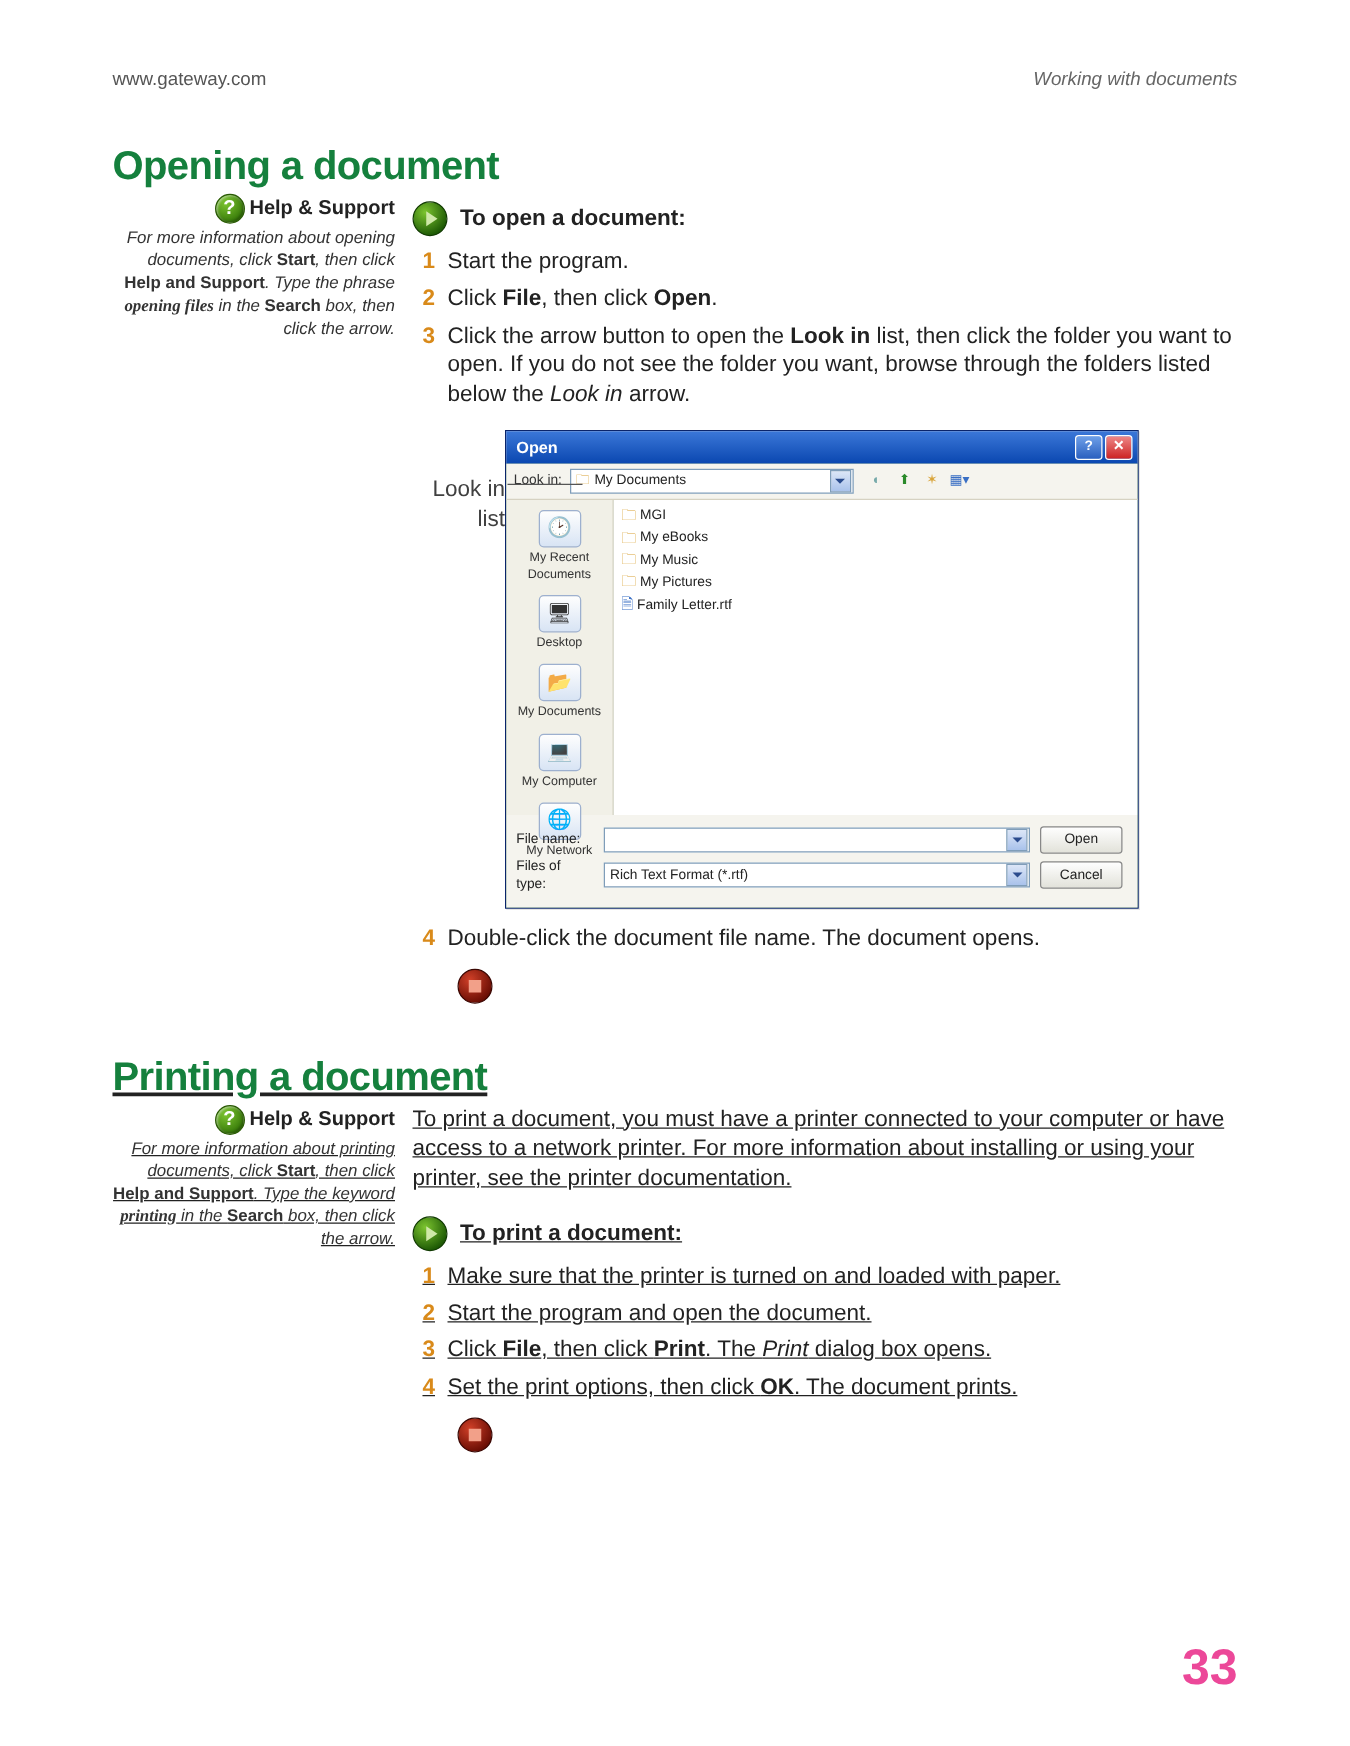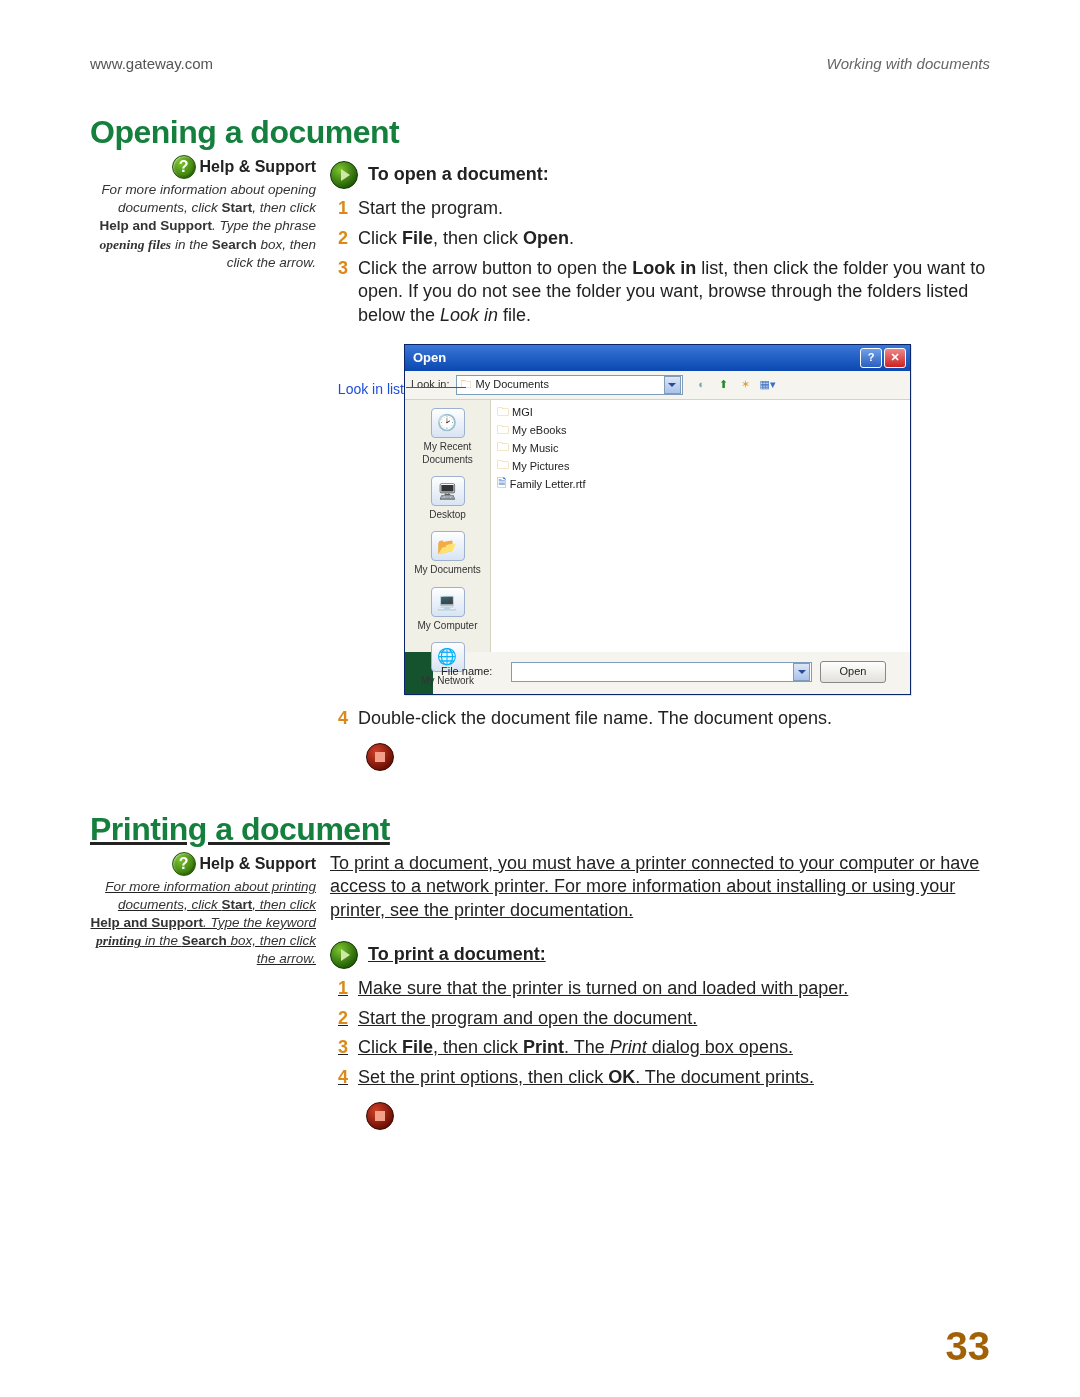--- a/index.html
+++ b/index.html
@@ -129,22 +129,22 @@
   .steptxt i { font-style: italic; }
 
   
   .dlg-wrap {
     margin: 16px 0 12px 0;
     position: relative;
     display: flex;
     align-items: flex-start;
   }
   .look-label {
-    font-size: 14px;
-    color: #1d4ed8;
+    font-size: 18px;
+    color: #404040;
     padding-top: 36px;
     width: 74px;
     text-align: right;
     position: relative;
   }
   .look-line {
     position: absolute;
     top: 43px; left: 76px;
     width: 60px; height: 1px;
     background: #555;
@@ -224,22 +224,21 @@
   .files-area {
     flex: 1;
     background: #fff;
     padding: 4px 6px;
   }
   .fitem { display: flex; align-items: center; gap: 3px; padding: 1px 0; }
   .fld { color: #d9a43a; font-size: 12px; }
   .doc { color: #3a6fc4; font-size: 12px; }
   .dlg-bottom {
     background: #f5f4ee;
-    padding: 6px 24px 8px 8px;
-    margin-left: 28px;
+    padding: 6px 12px 8px 8px;
   }
   .brow { display: flex; align-items: center; gap: 8px; margin: 3px 0; }
   .brow .lbl { width: 62px; }
   .brow .combo {
     flex: 1;
     border: 1px solid #7f9db9;
     background: #fff;
     height: 18px; display: flex; align-items: center; justify-content: space-between;
     padding: 0 1px 0 4px;
   }
@@ -247,22 +246,22 @@
     width: 64px; height: 20px;
     border: 1px solid #888;
     background: linear-gradient(#fefefe,#e2e2da);
     border-radius: 3px;
     display: flex; align-items: center; justify-content: center;
   }
 
   .page-num {
     position: absolute;
     right: 90px;
-    bottom: 28px;
-    color: #a16207;
+    bottom: 40px;
+    color: #ec4899;
     font-size: 40px;
     font-weight: bold;
   }
   .sec2 { margin-top: 40px; text-decoration: underline; }
 </style>
 </head>
 <body>
 
 <div class="page">
 
@@ -291,21 +290,21 @@
         <li>
             <span class="stepnum">1</span>
             <span class="steptxt">Start the program.</span>
           </li>
         <li>
             <span class="stepnum">2</span>
             <span class="steptxt"><span>Click </span><b>File</b><span>, then click </span><b>Open</b><span>.</span></span>
           </li>
         <li>
             <span class="stepnum">3</span>
-            <span class="steptxt"><span>Click the arrow button to open the </span><b>Look in</b><span> list, then click the folder you want to open. If you do not see the folder you want, browse through the folders listed below the </span><i>Look in</i><span> file.</span></span>
+            <span class="steptxt"><span>Click the arrow button to open the </span><b>Look in</b><span> list, then click the folder you want to open. If you do not see the folder you want, browse through the folders listed below the </span><i>Look in</i><span> arrow.</span></span>
           </li>
       </ul>
 
       
       <div class="dlg-wrap">
         <div class="look-label">Look in list</div>
         <div class="look-line"></div>
         <div class="dialog">
           <div class="dlg-title">
             <span>Open</span>
@@ -382,20 +381,30 @@
             <div class="dlg-bottom">
               <div class="brow">
                 <span class="lbl">File name:</span>
                 <div class="combo">
                     <span></span>
                     <span class="combo-arrow">
                       <span class="caret"></span>
                     </span>
                   </div>
                 <div class="btn">Open</div>
+              </div>
+              <div class="brow">
+                <span class="lbl">Files of type:</span>
+                <div class="combo">
+                    <span>Rich Text Format (*.rtf)</span>
+                    <span class="combo-arrow">
+                      <span class="caret"></span>
+                    </span>
+                  </div>
+                <div class="btn">Cancel</div>
               </div>
             </div>
           </div>
         </div>
       </div>
 
       <ul class="steps">
         <li>
             <span class="stepnum">4</span>
             <span class="steptxt">Double-click the document file name. The document opens.</span>

